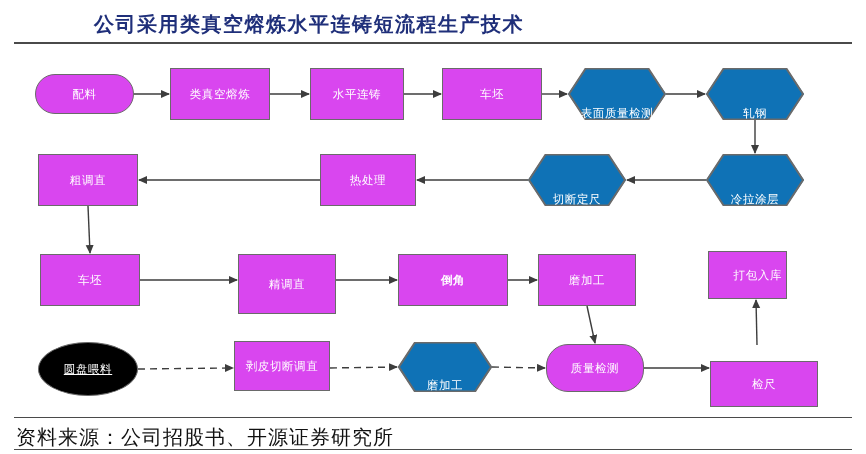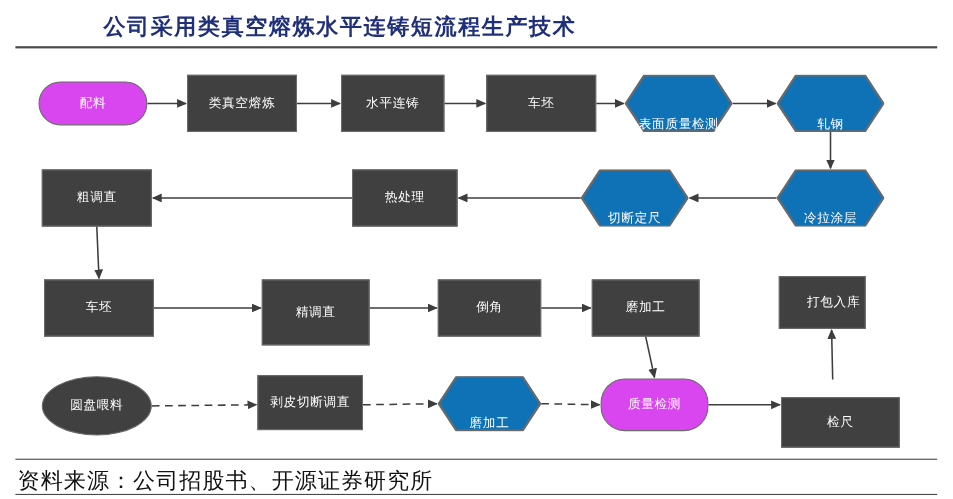--- a/index.html
+++ b/index.html
@@ -112,34 +112,35 @@
   }
   .node .node-label {
     display: block;
     width: 100%;
     padding: 0 4px;
     box-sizing: border-box;
   }
 
   
   .shape-rect {
-    background: #404040;
+    background: #d946ef;
     border: 1.4px solid #6a6a6a;
   }
   
   .shape-round {
     background: #d946ef;
     border: 1.4px solid #6a6a6a;
     border-radius: 22px;
   }
   
   .shape-ellipse {
-    background: #404040;
+    background: #000000;
     border: 1.4px solid #6a6a6a;
     border-radius: 50%;
+    text-decoration: underline;
   }
   
   .shape-hex {
     background: transparent;
     border: none;
     align-items: flex-end;
   }
   .shape-hex .hex-bg {
     position: absolute;
     left: 0; top: 0;
@@ -247,21 +248,21 @@
         </div>
         <div class="node shape-rect" style="left: 38px; top: 108px; width: 100px; height: 52px;">
           <span class="node-label">粗调直</span>
         </div>
         <div class="node shape-rect" style="left: 40px; top: 208px; width: 100px; height: 52px;">
           <span class="node-label">车坯</span>
         </div>
         <div class="node shape-rect" style="left: 238px; top: 208px; width: 98px; height: 60px; justify-content: center;">
           <span class="node-label">精调直</span>
         </div>
-        <div class="node shape-rect" style="left: 398px; top: 208px; width: 94px; height: 52px;">
+        <div class="node shape-rect" style="left: 398px; top: 208px; width: 110px; height: 52px; font-weight: bold;">
           <span class="node-label">倒角</span>
         </div>
         <div class="node shape-rect" style="left: 538px; top: 208px; width: 98px; height: 52px;">
           <span class="node-label">磨加工</span>
         </div>
         <div class="node shape-rect" style="left: 708px; top: 205px; width: 79px; height: 48px; text-align: right;">
           <span class="node-label">打包入库</span>
         </div>
         <div class="node shape-ellipse" style="left: 38px; top: 296px; width: 100px; height: 54px;">
           <span class="node-label">圆盘喂料</span>

